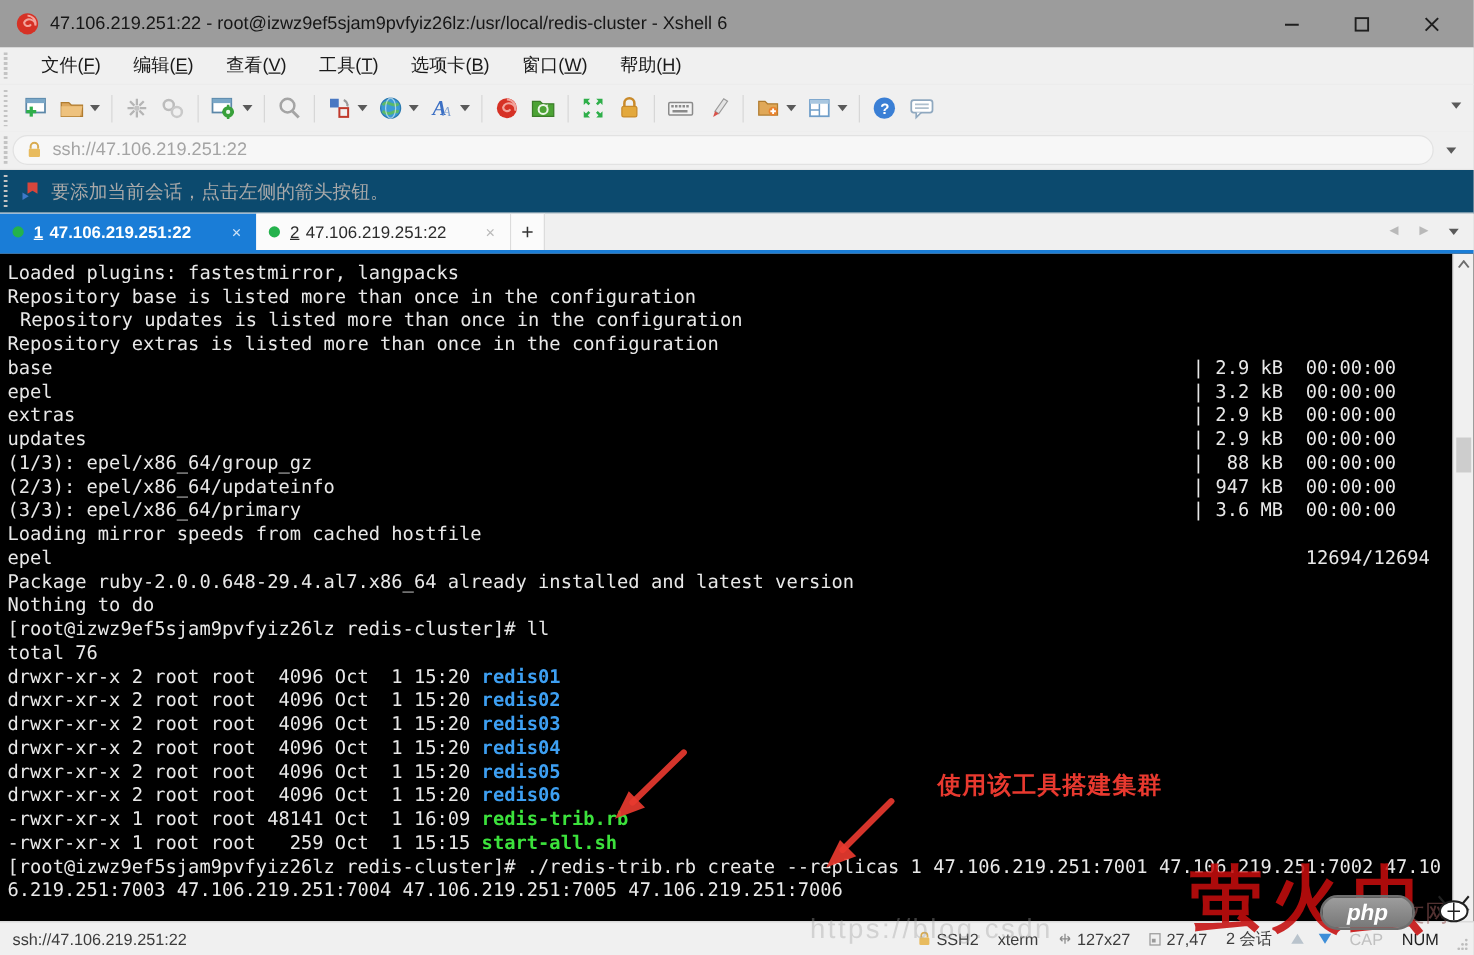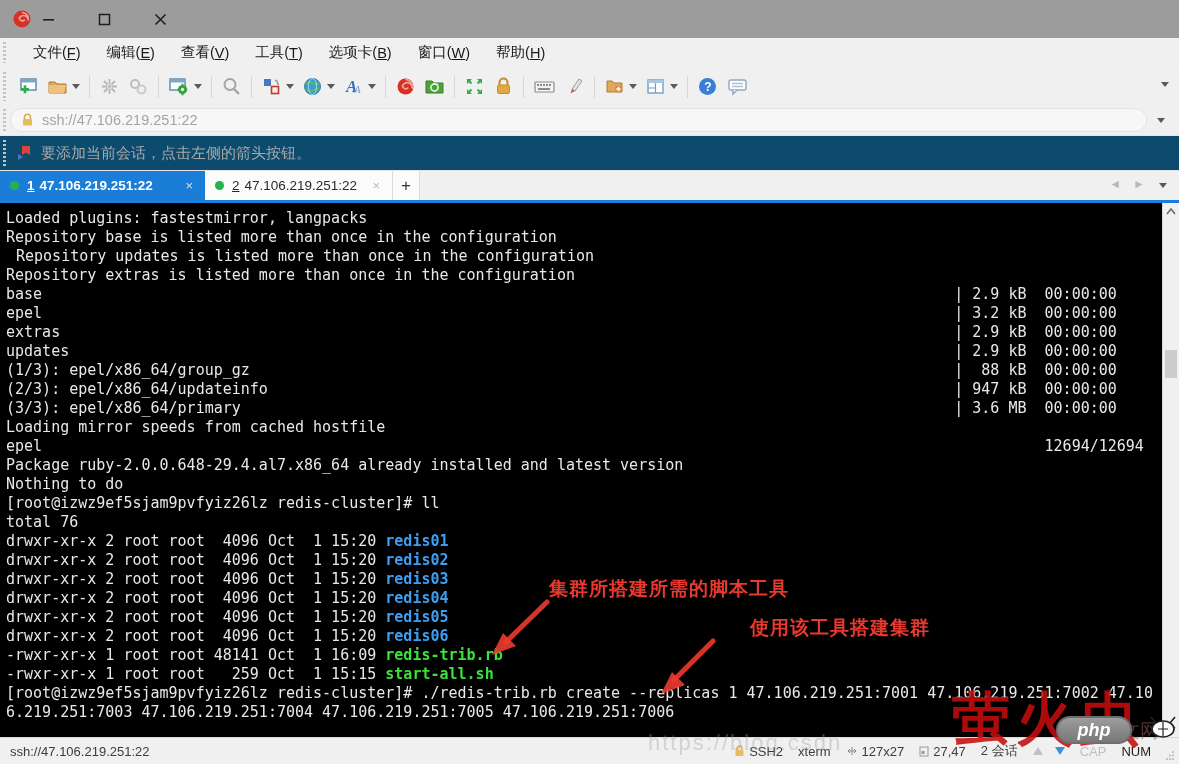--- a/index.html
+++ b/index.html
@@ -42,21 +42,21 @@
 
   
   .tabbar { height:32px; background:#f0f0f0; position:relative; }
   .tabs { display:flex; height:29px; align-items:stretch; }
   .tab { display:flex; align-items:center; padding:0 10px; cursor:pointer; }
   .tab .dot { width:9px; height:9px; border-radius:50%; background:#24b24c; margin-right:8px; flex:0 0 auto; }
   .tab .tlabel { font-size:13.5px; white-space:nowrap; }
   .tab .tnum { text-decoration:underline; margin-right:5px; }
   .tab-active { background:#1a7dd7; width:205px; }
   .tab-active .tlabel { color:#fff; font-weight:bold; }
-  .tab-inactive { background:#fbfbfb; width:188px; border-right:1px solid #dcdcdc; }
+  .tab-inactive { background:#fbfbfb; width:204px; border-right:1px solid #dcdcdc; }
   .tab-inactive .tlabel { color:#2b2b2b; }
   .tab-close { margin-left:auto; font-size:13px; line-height:1; padding:2px; cursor:pointer; }
   .tab-active .tab-close { color:#cfe3f7; }
   .tab-inactive .tab-close { color:#b9b9b9; }
   .tab-new { width:27px; background:#fbfbfb; border-right:1px solid #dcdcdc; display:flex; align-items:center; justify-content:center; font-size:17px; color:#333; cursor:pointer; }
   .tab-strip { position:absolute; left:0; right:0; bottom:0; height:3px; background:#1a7dd7; }
   .tab-scroll { position:absolute; right:34px; top:6px; display:flex; gap:12px; color:#b9b9b9; font-size:12px; }
   .tabbar-caret { position:absolute; right:12px; top:12px; }
 
   
@@ -97,20 +97,21 @@
   .brand-bug { position:absolute; left:196px; top:26px; }
 </style>
 </head>
 <body>
 
 <div class="titlebar">
   <svg class="app-ico" viewBox="0 0 20 20">
     <circle cx="10" cy="10" r="8.5" fill="#d63125"></circle>
     <path d="M10 3.5 a6.5 6.5 0 0 1 6.3 8 a4.8 4.8 0 0 0 -9 -2.5 a3 3 0 0 0 5.5 1.5" fill="none" stroke="#f2a39b" stroke-width="1.6"></path>
   </svg>
+  <span class="title">47.106.219.251:22 - root@izwz9ef5sjam9pvfyiz26lz:/usr/local/redis-cluster - Xshell 6</span>
   <div class="win-controls">
     <div class="win-btn">
       <svg width="13" height="13" viewBox="0 0 13 13">
           <rect x="1" y="6" width="11" height="1.6" fill="#1f1f1f"></rect>
         </svg>
     </div>
     <div class="win-btn">
       <svg width="13" height="13" viewBox="0 0 13 13">
           <rect x="1.5" y="1.5" width="10" height="10" fill="none" stroke="#1f1f1f" stroke-width="1.5"></rect>
         </svg>
@@ -419,21 +420,20 @@
   <svg class="anno-svg" width="1162" height="534" viewBox="0 0 1162 534">
     <g stroke="#e8392f" stroke-width="5" stroke-linecap="round" opacity="0.92">
       <line x1="547" y1="399" x2="506" y2="439"></line>
       <line x1="713" y1="438" x2="674" y2="477"></line>
     </g>
     <g fill="#e8392f" opacity="0.92">
       <polygon points="492,452 503,430 516,443"></polygon>
       <polygon points="661,491 672,469 685,482"></polygon>
     </g>
   </svg>
-  <div class="anno-text" style="left:549px; top:373px;">集群所搭建所需的脚本工具</div>
   <div class="anno-text" style="left:750px; top:412px;">使用该工具搭建集群</div>
 
   <div class="term-scrollbar">
     <div class="sb-arrow" style="top:0;">
       <svg width="10" height="7" viewBox="0 0 10 7">
           <path d="M1 6 L5 1 L9 6" fill="none" stroke="#6d6d6d" stroke-width="1.6"></path>
         </svg>
     </div>
     <div class="sb-thumb"></div>
     <div class="sb-arrow" style="bottom:0;">

